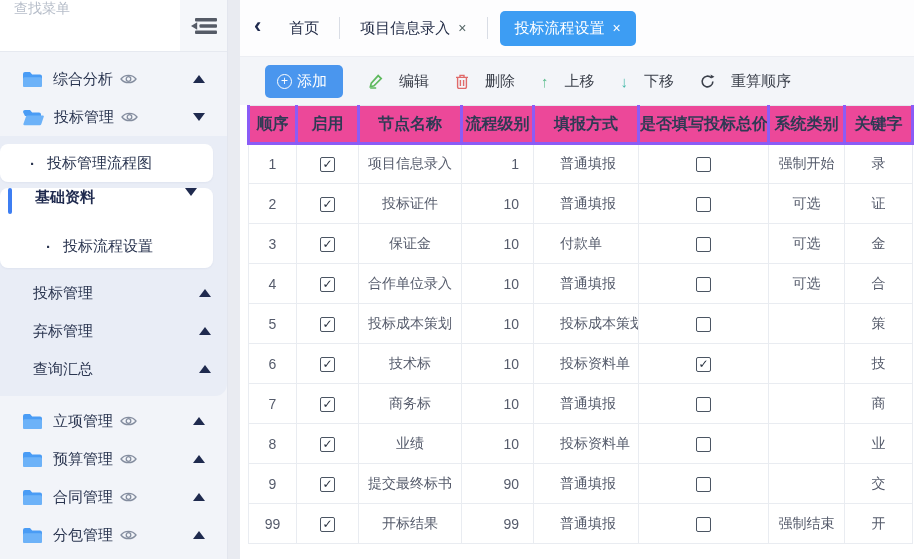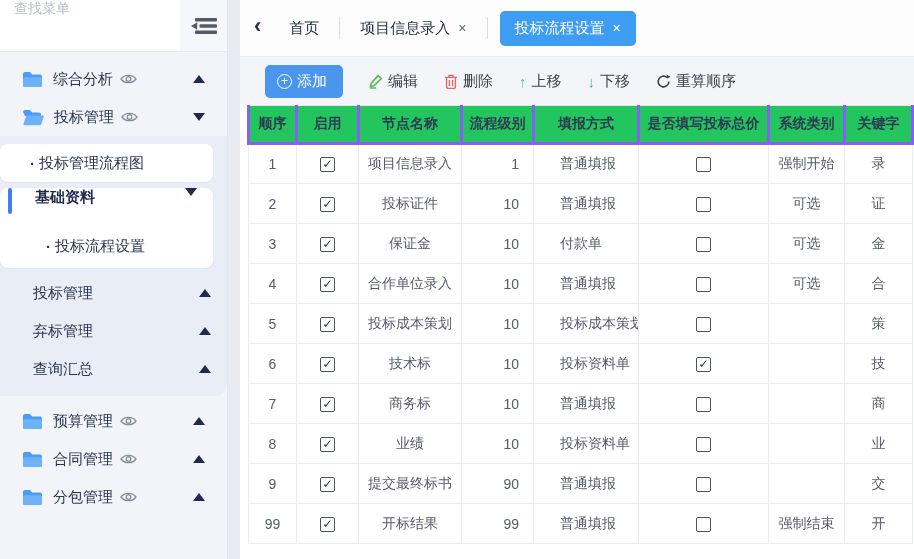--- a/index.html
+++ b/index.html
@@ -15,21 +15,21 @@
   .search-box input::placeholder { color:#b6bdc9; }
   .collapse-zone { flex:1; background:#f5f7fa; display:flex; align-items:center; justify-content:center; cursor:pointer; }
   .side-menu { flex:1; padding-top:8px; overflow:hidden; }
   .side-item { height:38px; display:flex; align-items:center; padding:0 22px; cursor:pointer; }
   .side-item .label { font-size:15px; color:#2a3550; margin-left:10px; margin-right:7px; white-space:nowrap; }
   .side-item .spacer { flex:1; }
   .tri-up { width:0; height:0; border-left:6px solid transparent; border-right:6px solid transparent; border-bottom:8px solid #1f2a4e; }
   .tri-down { width:0; height:0; border-left:6px solid transparent; border-right:6px solid transparent; border-top:8px solid #1f2a4e; }
   .submenu-block { background:#e9edf6; border-radius:0 0 12px 0; padding:4px 0 8px 0; margin-bottom:6px; }
   .card { background:#fff; border-radius:8px; margin:4px 14px 6px 0; box-shadow:0 1px 2px rgba(40,60,110,0.05); }
-  .sub-link { height:38px; display:flex; align-items:center; font-size:15px; color:#2a3550; cursor:pointer; }
+  .sub-link { height:38px; display:flex; align-items:center; font-size:15px; color:#2a3550; cursor:pointer;gap:8px; }
   .sub-link.lv1 { padding-left:30px; }
   .sub-link.lv2 { padding-left:46px; }
   .sub-link .dot::before { content:"·"; font-weight:bold; margin-right:4px; color:#2a3550; }
   .section-row { height:42px; display:flex; align-items:flex-start; padding:0 16px 0 0; cursor:pointer; position:relative; }
   .section-row .blue-bar { width:4px; height:26px; background:#3d7ef2; border-radius:2px; margin:0 0 0 8px; }
   .section-row .label { font-size:15px; font-weight:bold; color:#1f2a4e; margin-left:23px; }
   .plain-sub { height:38px; display:flex; align-items:center; padding:0 16px 0 33px; font-size:15px; color:#2a3550; cursor:pointer; }
   .plain-sub .spacer { flex:1; }
 
   
@@ -39,28 +39,28 @@
   .back-chevron { font-size:22px; color:#1f2a4e; font-weight:bold; padding:0 14px 4px 6px; cursor:pointer; line-height:1; }
   .tab { font-size:15px; color:#27304a; padding:8px 14px; cursor:pointer; white-space:nowrap; display:flex; align-items:center; gap:8px; }
   .tab .x { color:#566; font-size:14px; }
   .tab-divider { width:1px; height:22px; background:#d9dde5; margin:0 6px; }
   .tab.active { background:#3d9df3; color:#fff; border-radius:5px; margin:0 6px; padding:8px 15px; }
   .tab.active .x { color:#fff; }
 
   .toolbar { height:48px; background:#f3f5f9; display:flex; align-items:center; padding-left:25px; gap:26px; flex-shrink:0; }
   .btn-add { background:#4a96ee; color:#fff; border:none; border-radius:5px; height:33px; padding:0 16px 0 12px; font-size:15px; display:flex; align-items:center; gap:5px; cursor:pointer; font-family:inherit; }
   .plus-circle { width:15px; height:15px; border:1.4px solid #fff; border-radius:50%; display:flex; align-items:center; justify-content:center; font-size:12px; line-height:1; }
-  .tool-btn { display:flex; align-items:center; gap:5px; font-size:15px; color:#3a3f4a; cursor:pointer; background:none; border:none; font-family:inherit; }
+  .tool-btn { display:flex; align-items:center; gap:16px; font-size:15px; color:#3a3f4a; cursor:pointer; background:none; border:none; font-family:inherit; }
   .arrow-up { color:#5dbd8e; font-size:15px; font-weight:bold; }
   .arrow-down { color:#45b9aa; font-size:15px; font-weight:bold; }
 
   
   .table-wrap { padding-left:7px; background:#fff; }
   table { border-collapse:collapse; width:100%; table-layout:fixed; }
-  thead th { background:#22c55e; height:38px; font-size:14px; font-weight:bold; color:#2f3a54; border:3px solid #8b5cf6; border-top:1px solid #e2e6ee; text-align:center; white-space:nowrap; overflow:hidden; }
+  thead th { background:#ec4899; height:38px; font-size:16px; font-weight:bold; color:#2f3a54; border:3px solid #8b5cf6; border-top:1px solid #e2e6ee; text-align:center; white-space:nowrap; overflow:hidden; }
   tbody td { height:40px; font-size:14px; color:#555b6b; border:1px solid #e9ecf1; text-align:center; white-space:nowrap; overflow:hidden; background:#fff; }
   td.c-level { text-align:right; padding-right:14px; }
   td.c-method { text-align:left; padding-left:26px; }
   .cb { width:15px; height:15px; border:1.6px solid #4b5563; border-radius:2px; background:#fff; display:inline-flex; align-items:center; justify-content:center; cursor:pointer; vertical-align:middle; }
   .cb .tick { display:none; font-size:12px; font-weight:bold; color:#1f2937; line-height:1; margin-top:-1px; }
   .cb.checked .tick { display:block; }
 
   .icon { display:inline-flex; align-items:center; justify-content:center; flex-shrink:0; }
 </style>
 </head>
@@ -152,20 +152,37 @@
           <span class="spacer"></span>
           <span class="tri-up"></span>
         </div>
         <div class="plain-sub">
           <span>查询汇总</span>
           <span class="spacer"></span>
           <span class="tri-up"></span>
         </div>
       </div>
 
+      <div class="side-item">
+        <span class="icon">
+          <svg width="21" height="17" viewBox="0 0 21 17">
+              <path d="M1 3 a2 2 0 0 1 2-2 h5 l2.2 2.4 H18 a2 2 0 0 1 2 2 V14 a2 2 0 0 1-2 2 H3 a2 2 0 0 1-2-2 Z" fill="#4a9cf5"></path>
+              <rect x="1" y="6.2" width="19" height="9.8" rx="1.6" fill="#6db2f8"></rect>
+            </svg>
+        </span>
+        <span class="label">立项管理</span>
+        <span class="icon">
+          <svg width="17" height="12" viewBox="0 0 17 12">
+              <path d="M1 6 C4.5 1.2 12.5 1.2 16 6 C12.5 10.8 4.5 10.8 1 6 Z" fill="none" stroke="#848d9f" stroke-width="1.3"></path>
+              <circle cx="8.5" cy="6" r="2.3" fill="none" stroke="#848d9f" stroke-width="1.3"></circle>
+            </svg>
+        </span>
+        <span class="spacer"></span>
+        <span class="tri-up"></span>
+      </div>
 
       <div class="side-item">
         <span class="icon">
           <svg width="21" height="17" viewBox="0 0 21 17">
               <path d="M1 3 a2 2 0 0 1 2-2 h5 l2.2 2.4 H18 a2 2 0 0 1 2 2 V14 a2 2 0 0 1-2 2 H3 a2 2 0 0 1-2-2 Z" fill="#4a9cf5"></path>
               <rect x="1" y="6.2" width="19" height="9.8" rx="1.6" fill="#6db2f8"></rect>
             </svg>
         </span>
         <span class="label">预算管理</span>
         <span class="icon">

